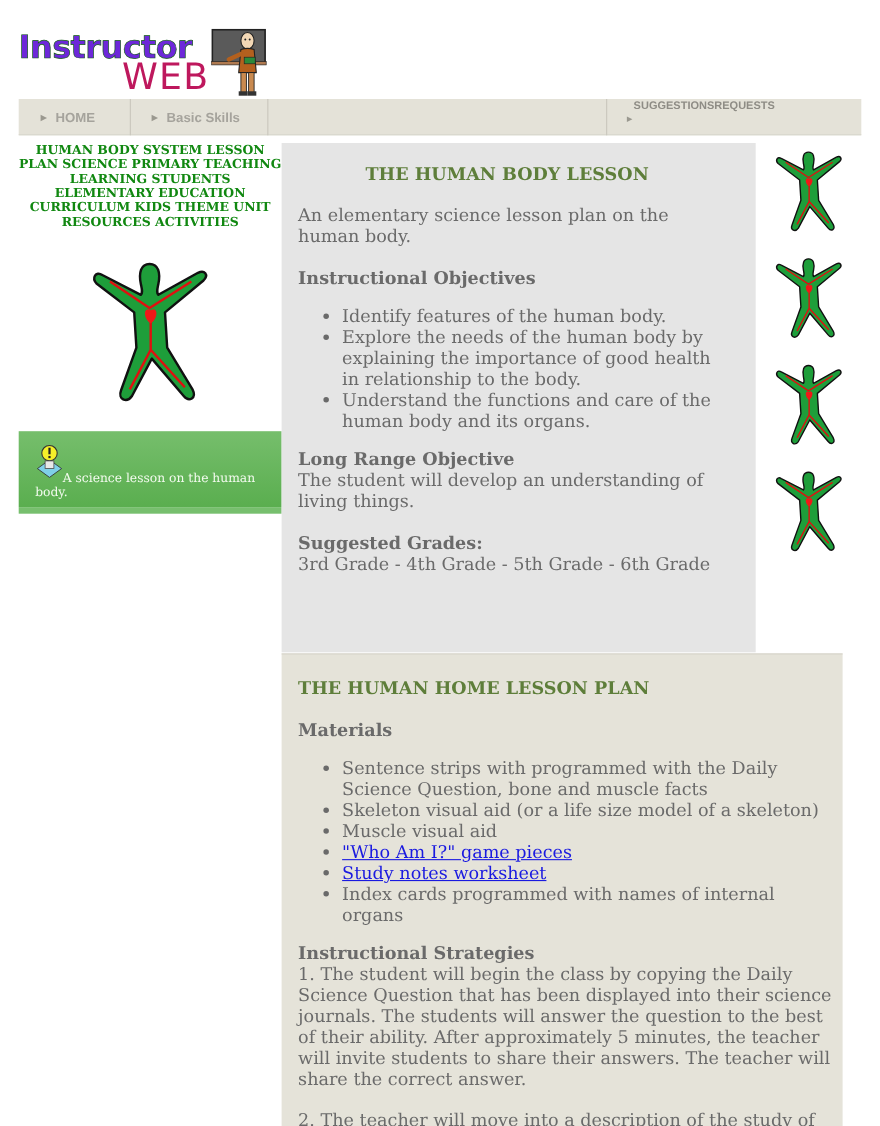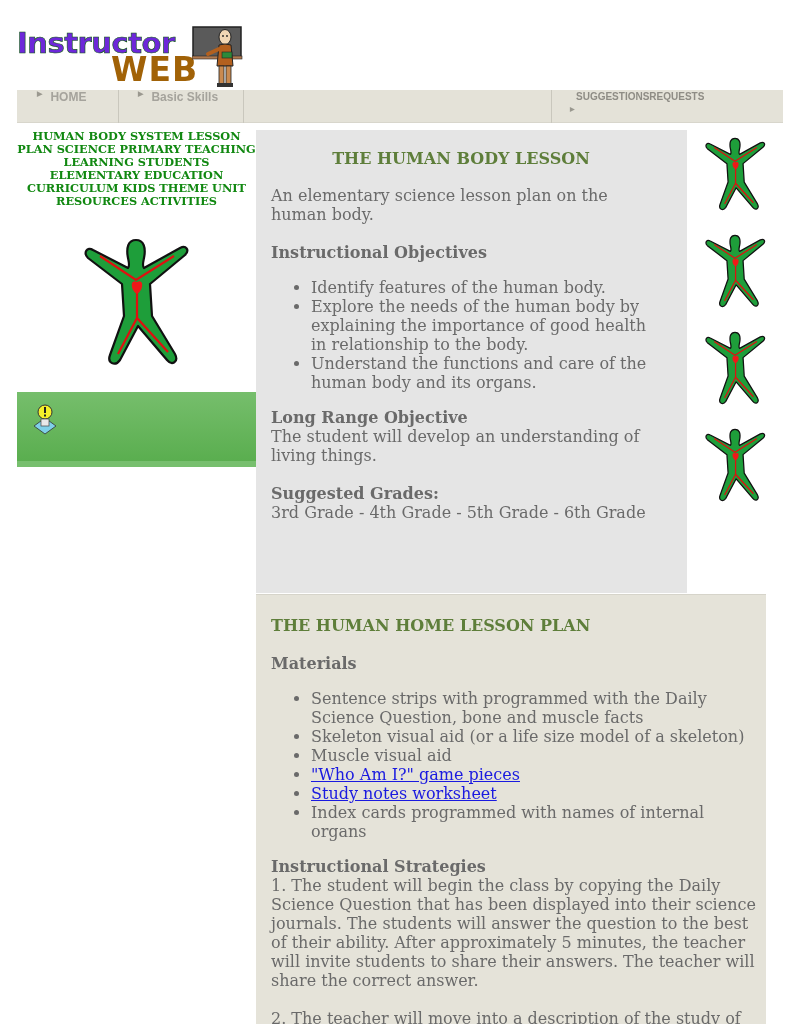--- a/index.html
+++ b/index.html
@@ -2,26 +2,26 @@
 <html><head>
 <meta charset="utf-8">
 <style>
   * { box-sizing: border-box; }
   html, body { margin: 0; padding: 0; background: #ffffff; }
   body { width: 800px; height: 1024px; overflow: hidden; position: relative; font-family: "DejaVu Serif", serif; }
 
   
   .logo { position: absolute; left: 17px; top: 26px; width: 230px; height: 64px; }
   .logo-instructor { position: absolute; left: 0; top: 0; font-family: "DejaVu Sans", sans-serif; font-weight: bold; font-size: 29px; color: #6d28d9; letter-spacing: -0.5px; -webkit-text-stroke: 0.6px #0d5c0d; }
-  .logo-web { position: absolute; left: 94px; top: 27px; font-family: "DejaVu Sans", sans-serif; font-weight: bold; font-size: 33px; color: #a16207; letter-spacing: 1px; line-height: 1; }
+  .logo-web { position: absolute; left: 94px; top: 27px; font-family: "DejaVu Sans", sans-serif; font-weight: normal; font-size: 33px; color: #be185d; letter-spacing: 1px; line-height: 1; }
   .logo-teacher { position: absolute; left: 175px; top: 0; width: 52px; height: 62px; }
 
   
   .navbar { position: absolute; left: 17px; top: 90px; width: 766px; height: 33px; background: #e4e2d8; border-bottom: 1px solid #d8d6cc; }
-  .nav-item { position: absolute; top: 0; height: 33px; display: flex; font-family: "Liberation Sans", sans-serif; font-weight: bold; color: #a5a39c; font-size: 12px; cursor: pointer; }
+  .nav-item { position: absolute; top: 0; height: 33px; display: flex; align-items: center; font-family: "Liberation Sans", sans-serif; font-weight: bold; color: #a5a39c; font-size: 12px; cursor: pointer; }
   .nav-item .arrow { font-size: 7px; margin-right: 8px; color: #9a988f; }
   .nav-sep { position: absolute; top: 0; width: 1px; height: 33px; background: #c9c7bd; }
   .nav-home { left: 20px; }
   .nav-skills { left: 121px; }
   .nav-sugg { left: 553px; flex-direction: row; align-items: flex-start; justify-content: center; font-size: 10px; line-height: 14px; color: #8e8c85; padding-left: 6px; }
   .nav-sugg .arrow { position: absolute; left: 0; top: 12px; margin: 0; font-size: 6px; }
 
   
   .keywords { position: absolute; left: 17px; top: 130px; width: 239px; text-align: center; color: #118811; font-weight: bold; font-size: 11.3px; line-height: 13px; }
   .left-figure { position: absolute; left: 80px; top: 236px; width: 112px; height: 132px; }
@@ -104,20 +104,21 @@
 </svg>
 
 <div class="green-box">
   <svg class="bulb" viewBox="0 0 26 32">
     <path d="M2 22 L13 14 L24 22 L13 30 Z" fill="#7fd0e8" stroke="#333" stroke-width="0.8"></path>
     <circle cx="13" cy="8" r="7" fill="#f4f02a" stroke="#333" stroke-width="1"></circle>
     <rect x="12" y="3" width="2" height="6" fill="#222"></rect>
       <rect x="12" y="10.5" width="2" height="2" fill="#222"></rect>
     <rect x="9" y="15" width="8" height="7" fill="#e8e8e8" stroke="#444" stroke-width="0.7"></rect>
   </svg>
+  <div class="caption">A science lesson on the human body.</div>
 </div>
 
 <div class="main">
   <div class="main-inner">
     <div class="h-title">THE HUMAN BODY LESSON</div>
     <p class="p">An elementary science lesson plan on the human body.</p>
     <div class="gap"></div>
     <div class="h-sub">Instructional Objectives</div>
     <ul>
       <li>Identify features of the human body.</li>

